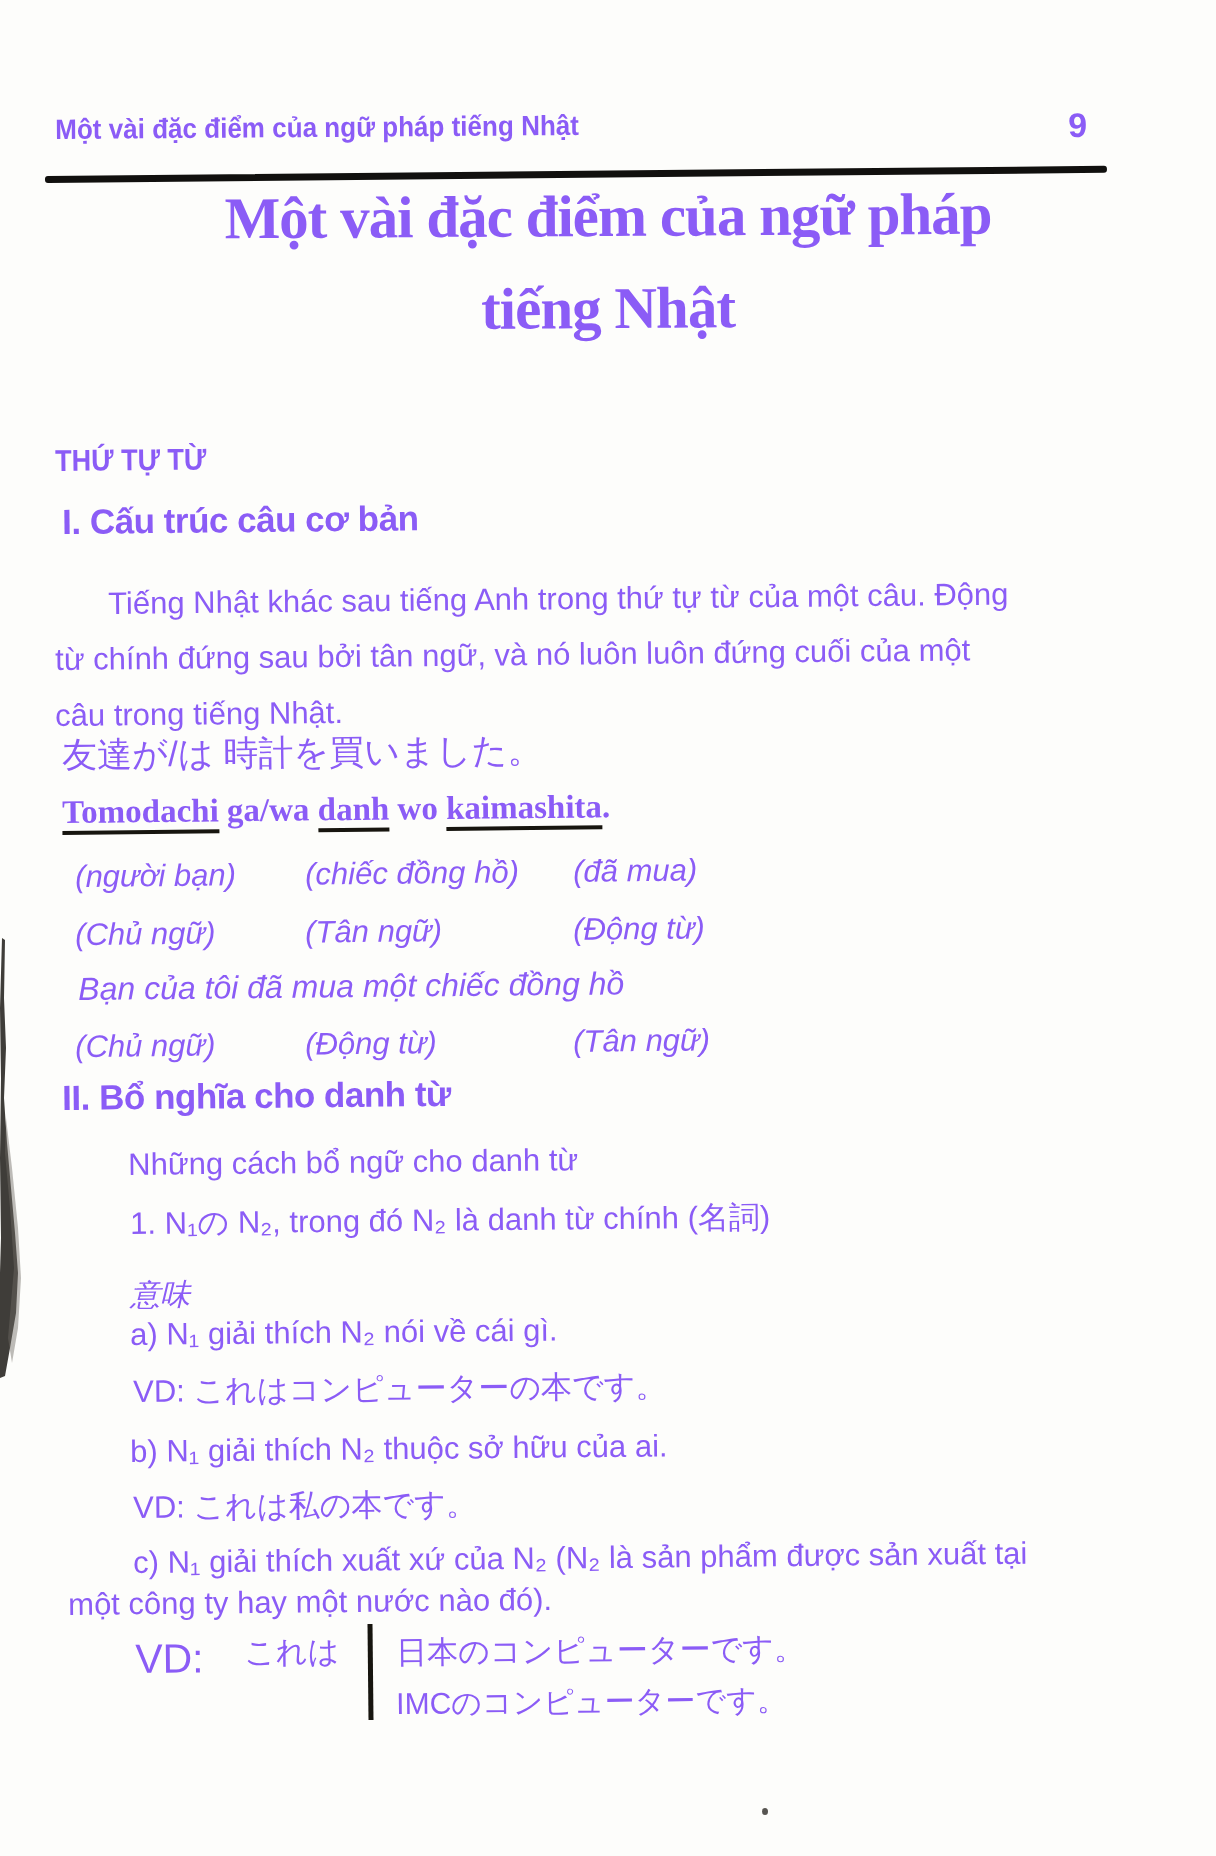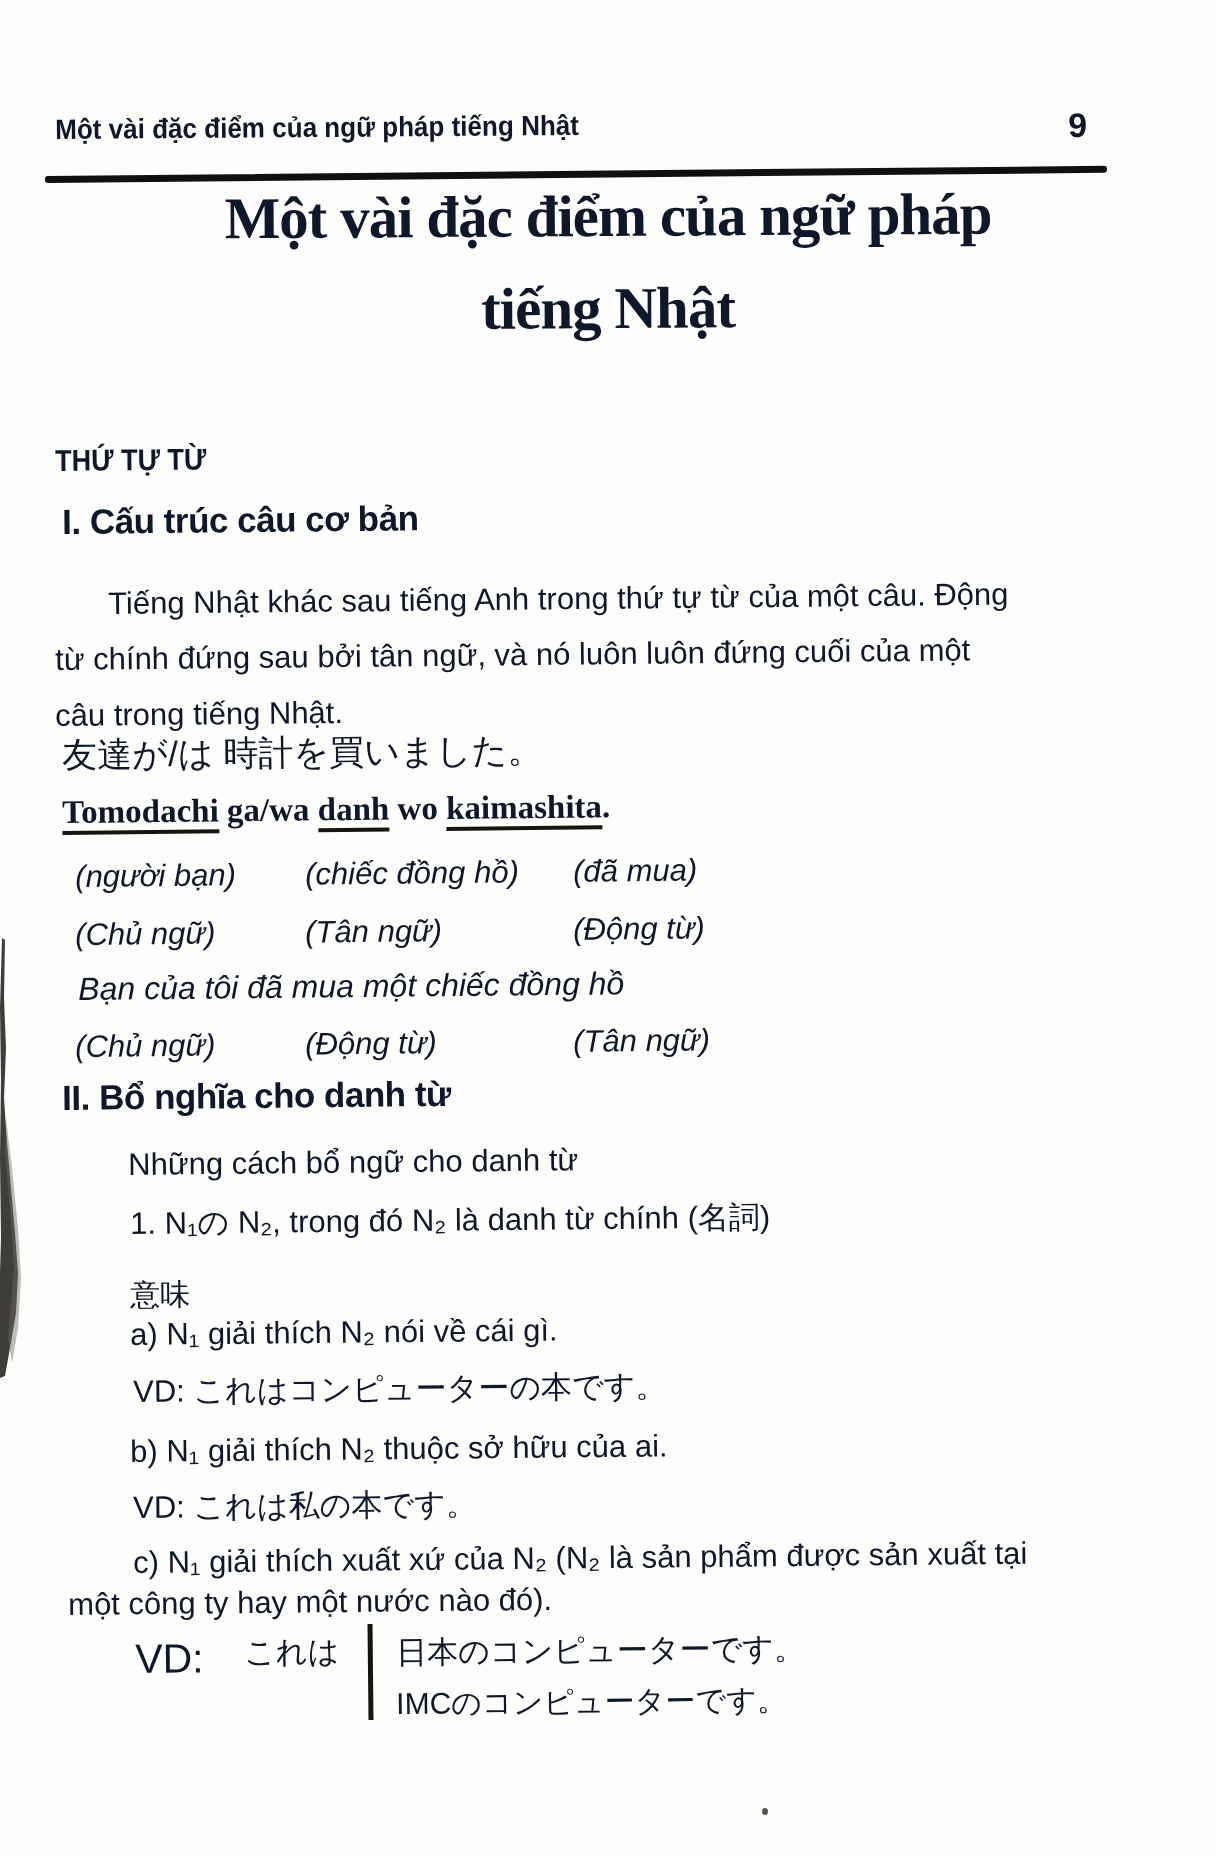--- a/index.html
+++ b/index.html
@@ -1,19 +1,19 @@
 <!DOCTYPE html>
 <html><head>
 <meta charset="utf-8">
 <style>
   * { margin:0; padding:0; box-sizing:border-box; }
   html,body { background:#d9d9d9; }
   .page {
     position:relative; width:1216px; height:1856px;
-    background:#fdfdfb; color:#0f172a; overflow:hidden;
+    background:#fdfdfb; color:#8b5cf6; overflow:hidden;
     font-family:"Liberation Sans","DejaVu Sans",sans-serif;
   }
   .abs { position:absolute; line-height:1.25; transform:rotate(-0.6deg); transform-origin:0 0; }
 
   .running-title {
     left:55px; top:112px; font-size:28px; font-weight:700;
     transform:rotate(-0.45deg) scaleX(0.93); letter-spacing:0;
   }
   .page-number { left:1068px; top:104px; font-size:34px; font-weight:700; transform:rotate(-0.4deg); }
   .header-rule {
@@ -50,21 +50,21 @@
 
   .gloss-row { left:75px; width:760px; height:50px; font-size:31px; font-style:italic; }
   .gloss-row span { position:absolute; white-space:nowrap; }
   .gcol-0 { left:0; } .gcol-1 { left:230px; } .gcol-2 { left:498px; }
   .gr-1 { top:858px; } .gr-2 { top:916px; } .gr-4 { top:1028px; }
   .translation { left:78px; top:969px; font-size:32px; font-style:italic; white-space:nowrap; }
 
   .list-line { font-size:31px; white-space:nowrap; }
   .intro   { left:128px; top:1146px; }
   .rule1   { left:130px; top:1205px; }
-  .meaning { left:130px; top:1276px; font-size:30px; }
+  .meaning { left:130px; top:1276px; font-size:30px;font-style:italic; }
   .item-a  { left:130px; top:1316px; }
   .vd-a    { left:133px; top:1373px; }
   .item-b  { left:130px; top:1433px; }
   .vd-b    { left:133px; top:1489px; }
   .item-c1 { left:133px; top:1544px; }
   .item-c2 { left:68px;  top:1586px; }
 
   .vdc-label { left:135px; top:1634px; font-size:41px; }
   .vdc-lead  { left:244px; top:1634px; font-size:31px; }
   .vdc-bar   { position:absolute; left:368px; top:1624px; width:5px; height:96px;

